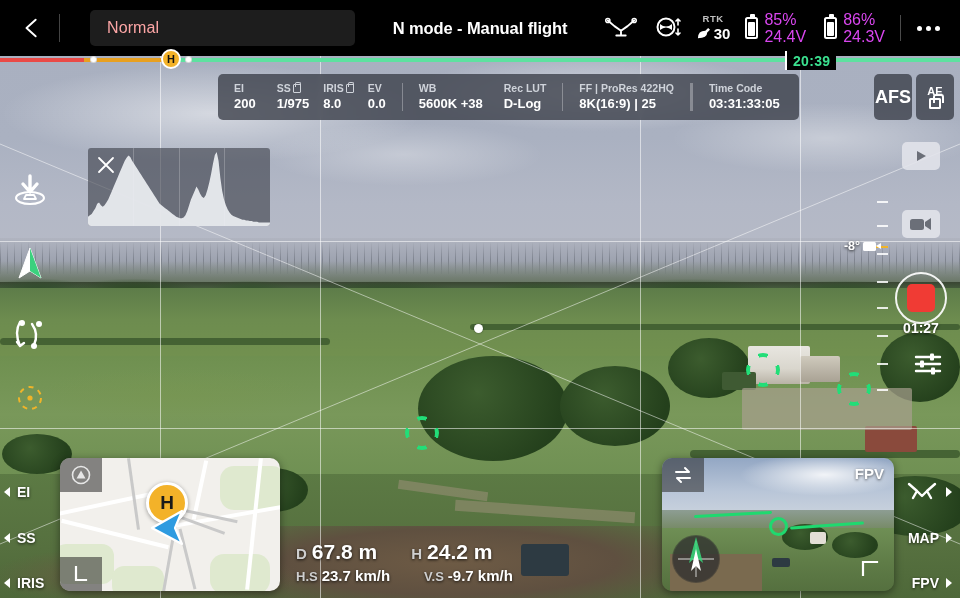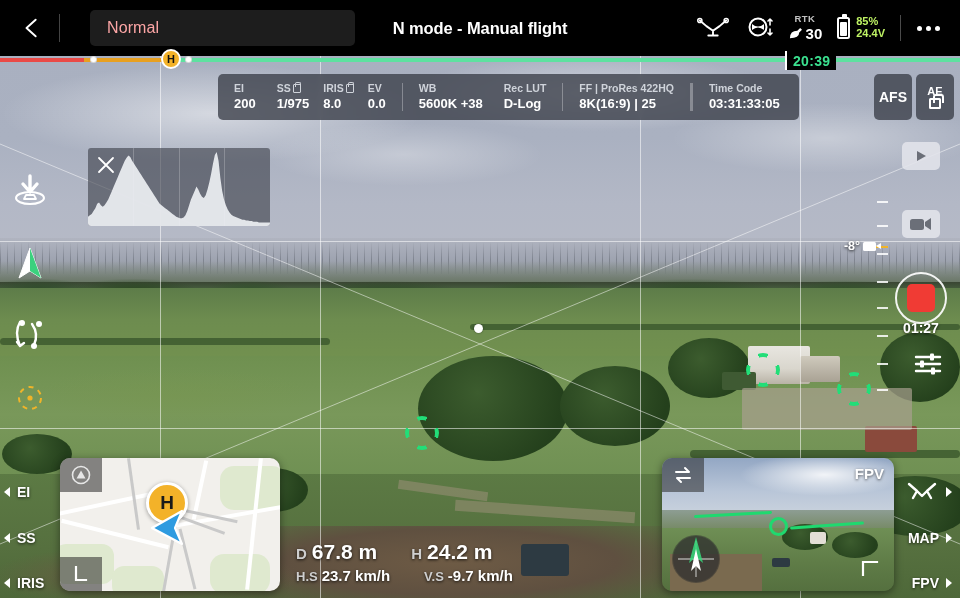--- a/index.html
+++ b/index.html
@@ -33,21 +33,21 @@
     pointer-events:none;
   }
   .flight-title span { color:#fff; font-size:16.5px; font-weight:bold; letter-spacing:-.1px;}
 
   .status-cluster {
     position:absolute; right:8px; top:0; height:56px;
     display:flex; align-items:center; gap:0px;
   }
   .st-item { display:flex; align-items:center; height:56px; padding:0 9px; cursor:pointer; }
   .st-stack { display:flex; flex-direction:column; justify-content:center; line-height:1.08; }
-  .st-stack b { color:#bef264; font-size:11px; font-weight:bold; }
+  .st-stack b { color:#d946ef; font-size:16px; font-weight:normal; }
   .gnss-num { color:#fff; font-size:15px; font-weight:bold; margin-left:3px; }
   .rc-label { color:#fff; font-size:15px; font-weight:bold; letter-spacing:.2px;}
   .sep-v { width:1px; height:26px; background:#4a4a4a; margin:0 6px; }
   .dots { display:flex; gap:4px; padding:0 12px 0 10px; cursor:pointer; }
   .dots i { width:5px; height:5px; border-radius:50%; background:#fff; display:block; }
 
   
   .batt { position:relative; width:13px; height:22px; border:2px solid #fff; border-radius:2.5px; margin-right:6px;}
   .batt::before{content:"";position:absolute;top:-5px;left:3px;width:5px;height:3px;background:#fff;border-radius:1px 1px 0 0;}
   .batt i { position:absolute; left:1px; right:1px; bottom:1px; background:#fff; border-radius:1px; display:block; }
@@ -163,21 +163,21 @@
   .cifield { display:flex; flex-direction:column; justify-content:center; padding:0 7px; cursor:pointer; }
   .cifield .lbl { color:#cfd3da; font-size:10.5px; font-weight:bold; line-height:1.5; white-space:nowrap; display:flex; align-items:center; gap:2px;}
   .cifield .val { color:#fff; font-size:13px; font-weight:bold; line-height:1.3; white-space:nowrap; }
   .ci-sep { width:1px; background:rgba(255,255,255,.3); margin:9px 0; }
   .lockmini { display:inline-block; width:8px; height:9px; border:1.2px solid #cfd3da; border-radius:1px; position:relative; }
   .lockmini::before{content:"";position:absolute;top:-3.5px;left:1.6px;width:4px;height:4px;border:1.2px solid #cfd3da;border-bottom:none;border-radius:2px 2px 0 0;}
 
   .sqbtn {
     width:38px; height:46px; background:rgba(58,62,72,.78); border-radius:5px;
     display:flex; flex-direction:column; align-items:center; justify-content:center;
-    color:#fff; font-size:14px; font-weight:bold; cursor:pointer; z-index:40;
+    color:#fff; font-size:18px; font-weight:bold; cursor:pointer; z-index:40;
   }
   .sqbtn.ae { font-size:11px; gap:1px; }
   .lockbig { width:12px; height:11px; border:2px solid #fff; border-radius:1.5px; position:relative; }
   .lockbig::before{content:"";position:absolute;top:-6px;left:1.5px;width:7px;height:7px;border:2px solid #fff;border-bottom:none;border-radius:3px 3px 0 0;}
 
   
   .histogram {
     position:absolute; left:88px; top:148px; width:182px; height:78px;
     background:rgba(62,64,74,.62); border-radius:3px; overflow:hidden; z-index:35;
   }
@@ -383,20 +383,29 @@
       <div class="st-item">
         <div class="batt">
             <i style="height:78%"></i>
           </div>
         <div class="st-stack">
           <b>85%</b>
           <b>24.4V</b>
         </div>
       </div>
 
+      <div class="st-item">
+        <div class="batt">
+            <i style="height:79%"></i>
+          </div>
+        <div class="st-stack">
+          <b>86%</b>
+          <b>24.3V</b>
+        </div>
+      </div>
 
       <div class="sep-v"></div>
 
       <div class="dots">
         <i></i>
           <i></i>
           <i></i>
       </div>
     </div>
   </div>

